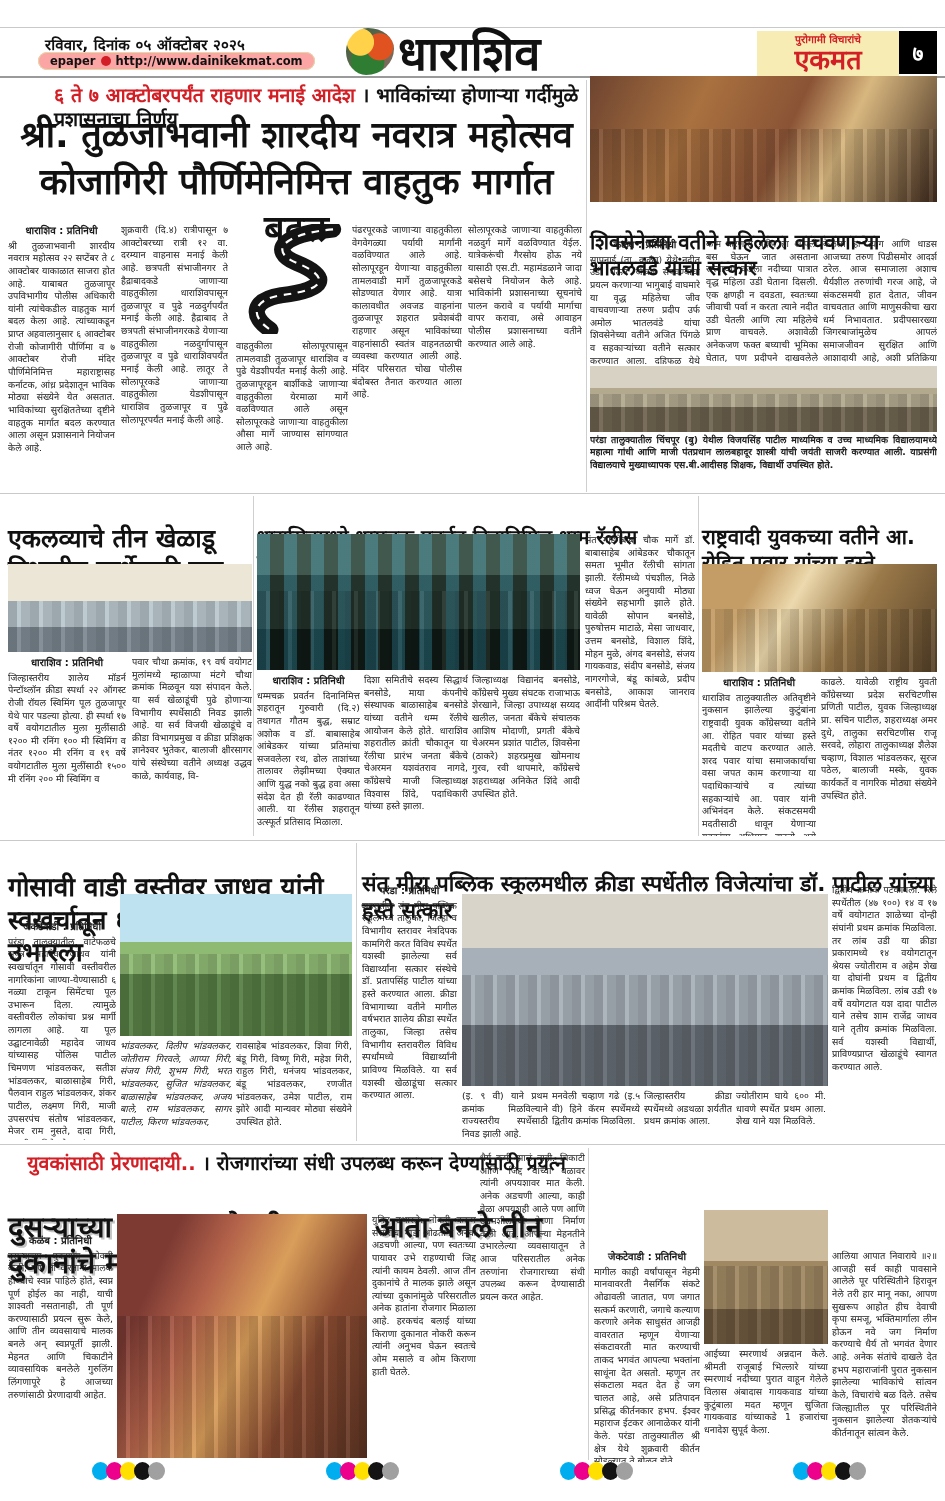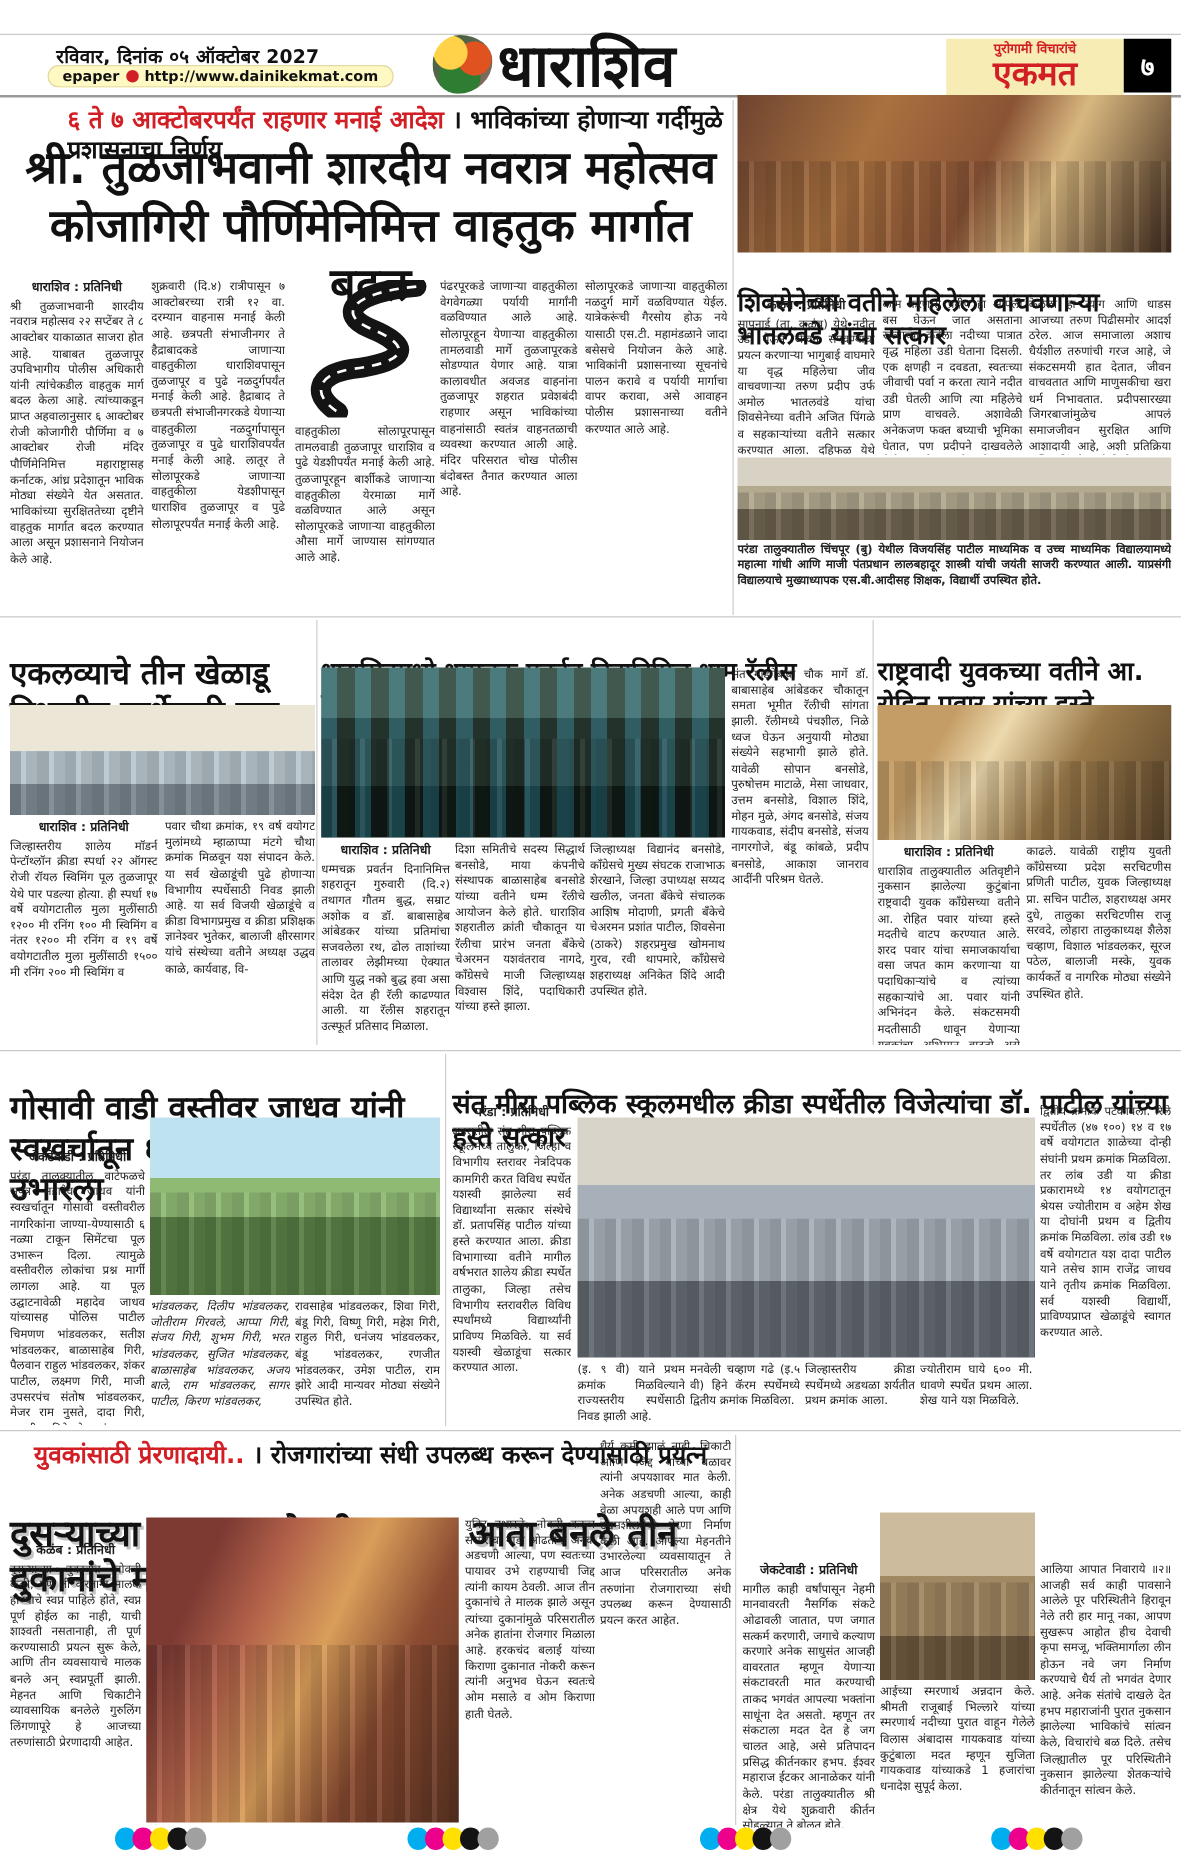--- a/index.html
+++ b/index.html
@@ -4,21 +4,21 @@
 <style>
   html,body{margin:0;padding:0;background:#e9e9e9;}
   .page{position:relative;width:945px;height:1501px;background:#ffffff;margin:0 auto;
         font-family:"DejaVu Sans","Liberation Sans",sans-serif;color:#111;overflow:hidden;}
   .abs{position:absolute;}
   .hline{position:absolute;background:#c9c9c9;height:1px;}
   .hline.dark{background:#9a9a9a;height:2px;}
   .vline{position:absolute;background:#cfcfcf;width:1px;}
   
   .date{font-size:15px;font-weight:bold;letter-spacing:.2px;}
-  .epaper{display:flex;align-items:center;gap:5px;background:#fef9c3;border-radius:11px;
+  .epaper{display:flex;align-items:center;gap:5px;background:#fca5a5;border-radius:11px;
           padding:2px 12px;font-size:11.5px;font-weight:bold;color:#111;box-shadow:0 0 0 1px #e4d9a5 inset;}
   .epaper .rdot{width:10px;height:10px;border-radius:50%;background:#d21f25;display:inline-block;}
   .paper-name{font-size:47px;font-weight:800;line-height:1;}
   .logo-blob{width:48px;height:47px;border-radius:46% 54% 58% 42%/50% 44% 56% 50%;
              background:radial-gradient(circle at 30% 30%,#ffd24a 0 28%,transparent 30%),
                         radial-gradient(circle at 70% 40%,#e0521f 0 30%,transparent 32%),
                         radial-gradient(circle at 45% 72%,#2e7d32 0 38%,transparent 40%),
                         linear-gradient(135deg,#355e3b,#8d6e63);}
   .brand-box{background:#f7edb4;color:#d21f25;text-align:center;padding:2px 0 3px;}
   .brand-tag{font-size:10.5px;font-weight:bold;line-height:1.2;}
@@ -54,21 +54,21 @@
   
   .dots{position:absolute;display:flex;}
   .dots span{width:17px;height:18px;border-radius:50%;margin-left:-3px;display:inline-block;}
 </style>
 </head>
 <body>
 
 <div class="page">
 
   <div class="hline" style="left:0;top:27px;width:945px;"></div>
-  <div class="abs date" style="left:45px;top:34px;">रविवार, दिनांक ०५ ऑक्टोबर 2027</div>
+  <div class="abs date" style="left:45px;top:34px;">रविवार, दिनांक ०५ ऑक्टोबर २०२५</div>
   <div class="abs" style="left:38px;top:52px;">
     <span class="epaper">
       <span>epaper</span>
       <span class="rdot"></span>
       <span>http://www.dainikekmat.com</span>
     </span>
   </div>
   <div class="abs logo-blob" style="left:346px;top:28px;"></div>
   <div class="abs paper-name" style="left:398px;top:30px;">धाराशिव</div>
   <div class="abs brand-box" style="left:757px;top:31px;width:142px;">

